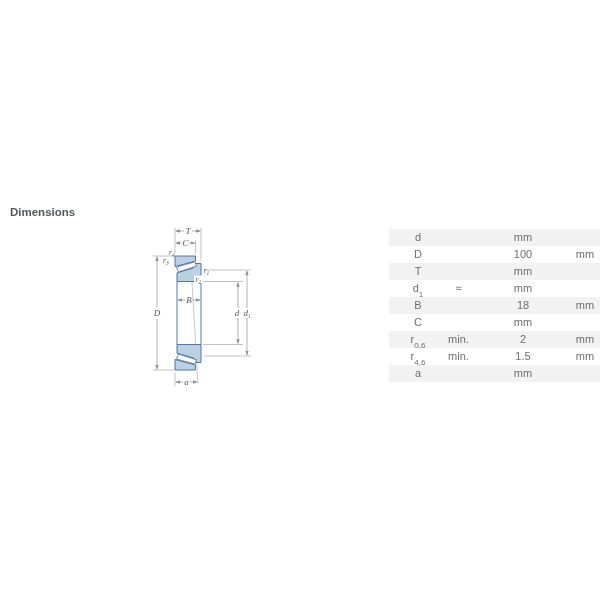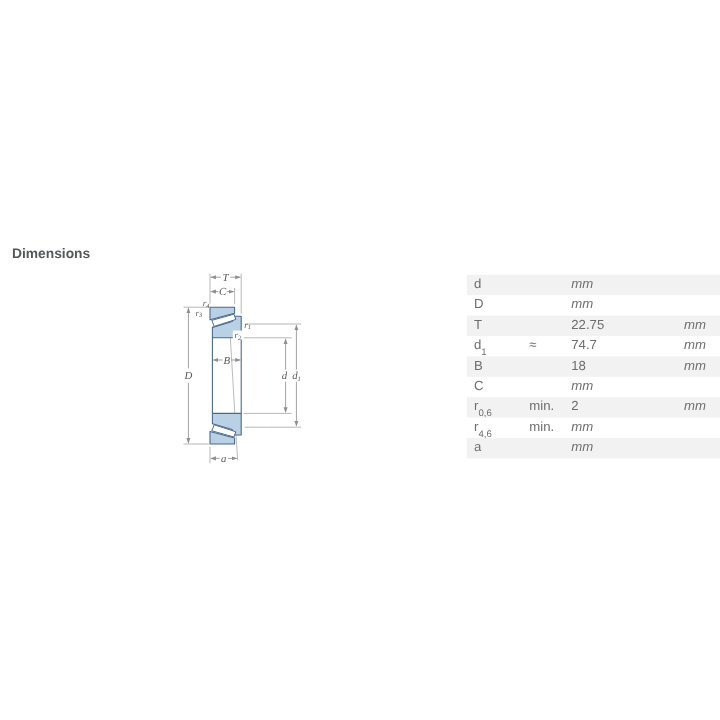--- a/index.html
+++ b/index.html
@@ -1,34 +1,34 @@
 <!DOCTYPE html>
 <html><head>
 <meta charset="utf-8">
 <style>
   html,body{margin:0;padding:0;background:#fff;}
   #page{position:relative;width:600px;height:600px;background:#fff;overflow:hidden;
-        font-family:"Liberation Sans",sans-serif;}
+        font-family:"Liberation Sans",sans-serif;text-align:center;}
   #heading{position:absolute;left:10px;top:206px;font-size:11.5px;font-weight:bold;color:#54585a;}
   #diagram{position:absolute;left:145px;top:222px;width:125px;height:170px;}
   .ext{stroke:#9a9a9a;stroke-width:0.6;fill:none;}
   .dim{stroke:#8f8f8f;stroke-width:0.7;fill:none;}
   .thin{stroke:#8f8f8f;stroke-width:0.5;fill:none;}
   .ring{fill:#bad0e5;stroke:#47688e;stroke-width:0.9;stroke-linejoin:round;}
   .roller{fill:#ffffff;stroke:#47688e;stroke-width:0.8;stroke-linejoin:round;}
   .face{stroke:#47688e;stroke-width:0.9;fill:none;}
   .dlbl{fill:#58595b;font-family:"Liberation Serif",serif;font-style:italic;font-size:9px;}
   .rlbl{fill:#58595b;font-family:"Liberation Serif",serif;font-style:italic;font-size:7.5px;}
   .sub{font-size:5.5px;}
   #spec-table{position:absolute;left:389px;top:229px;width:211px;}
   .row{display:grid;grid-template-columns:46px 35px 94px 1fr;height:17px;line-height:17px;
        font-size:11px;color:#6e6e6e;padding-left:6px;}
   .row.alt{background:#f2f2f2;}
   .row sub{font-size:8px;position:relative;top:2px;line-height:0;}
-  .cell-unit{color:#6e6e6e;font-style:italic;}
+  .cell-unit{color:#6e6e6e;}
 </style>
 </head>
 <body>
 
 <div id="page">
 
   <div id="heading">Dimensions</div>
 
   <svg id="diagram" viewBox="145 222 125 170" xmlns="http://www.w3.org/2000/svg">
     <defs>
@@ -103,34 +103,33 @@
 
     <div class="row alt">
       <span class="cell-label"><span>d</span><sub></sub></span>
       <span class="cell-qual"></span>
       <span class="cell-unit">mm</span>
     </div>
 
     <div class="row">
       <span class="cell-label"><span>D</span><sub></sub></span>
       <span class="cell-qual"></span>
+      <span class="cell-value">100</span>
       <span class="cell-unit">mm</span>
     </div>
 
     <div class="row alt">
       <span class="cell-label"><span>T</span><sub></sub></span>
       <span class="cell-qual"></span>
-      <span class="cell-value">22.75</span>
       <span class="cell-unit">mm</span>
     </div>
 
     <div class="row">
       <span class="cell-label"><span>d</span><sub>1</sub></span>
       <span class="cell-qual">≈</span>
-      <span class="cell-value">74.7</span>
       <span class="cell-unit">mm</span>
     </div>
 
     <div class="row alt">
       <span class="cell-label"><span>B</span><sub></sub></span>
       <span class="cell-qual"></span>
       <span class="cell-value">18</span>
       <span class="cell-unit">mm</span>
     </div>
 
@@ -143,20 +142,21 @@
     <div class="row alt">
       <span class="cell-label"><span>r</span><sub>0,6</sub></span>
       <span class="cell-qual">min.</span>
       <span class="cell-value">2</span>
       <span class="cell-unit">mm</span>
     </div>
 
     <div class="row">
       <span class="cell-label"><span>r</span><sub>4,6</sub></span>
       <span class="cell-qual">min.</span>
+      <span class="cell-value">1.5</span>
       <span class="cell-unit">mm</span>
     </div>
 
     <div class="row alt">
       <span class="cell-label"><span>a</span><sub></sub></span>
       <span class="cell-qual"></span>
       <span class="cell-unit">mm</span>
     </div>
 
   </div>

